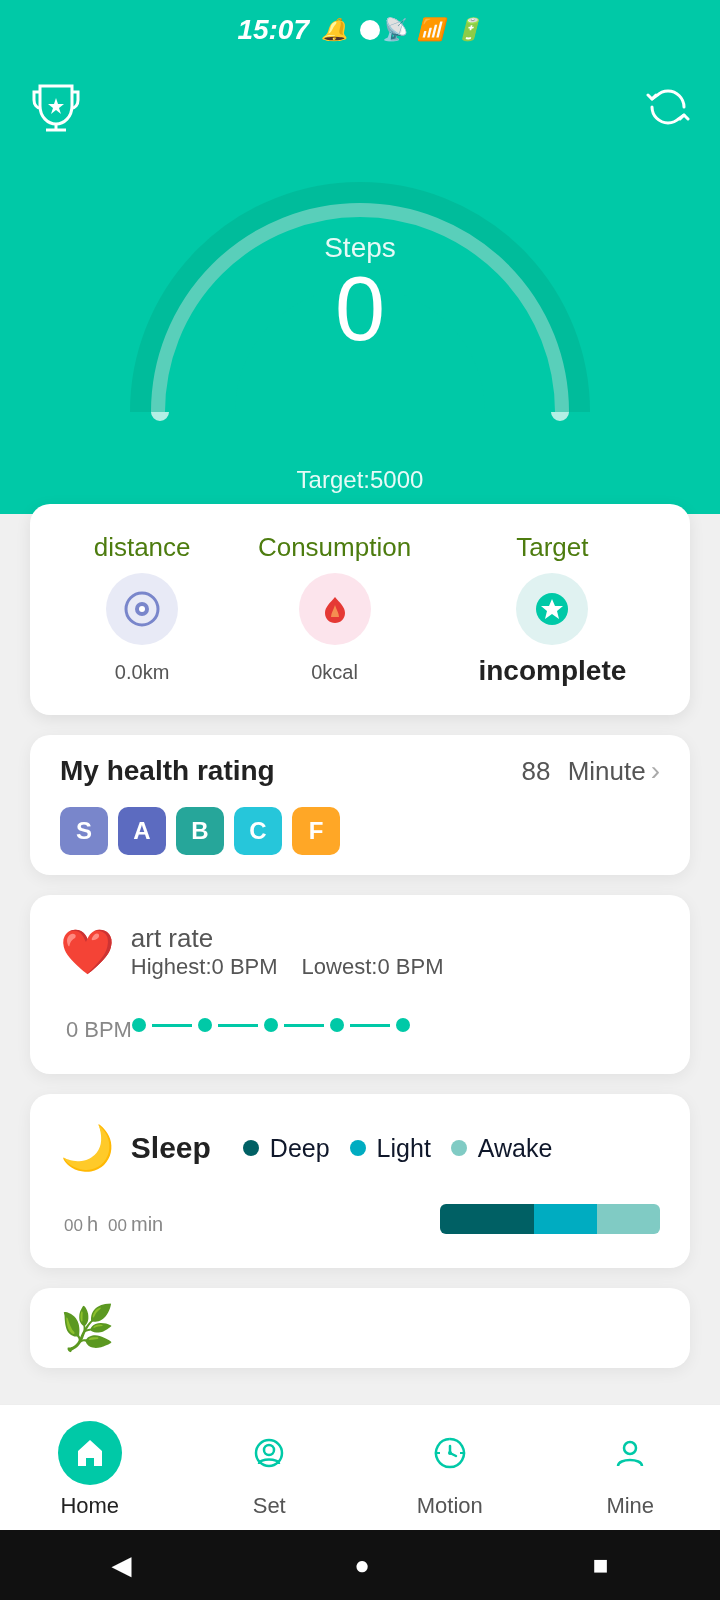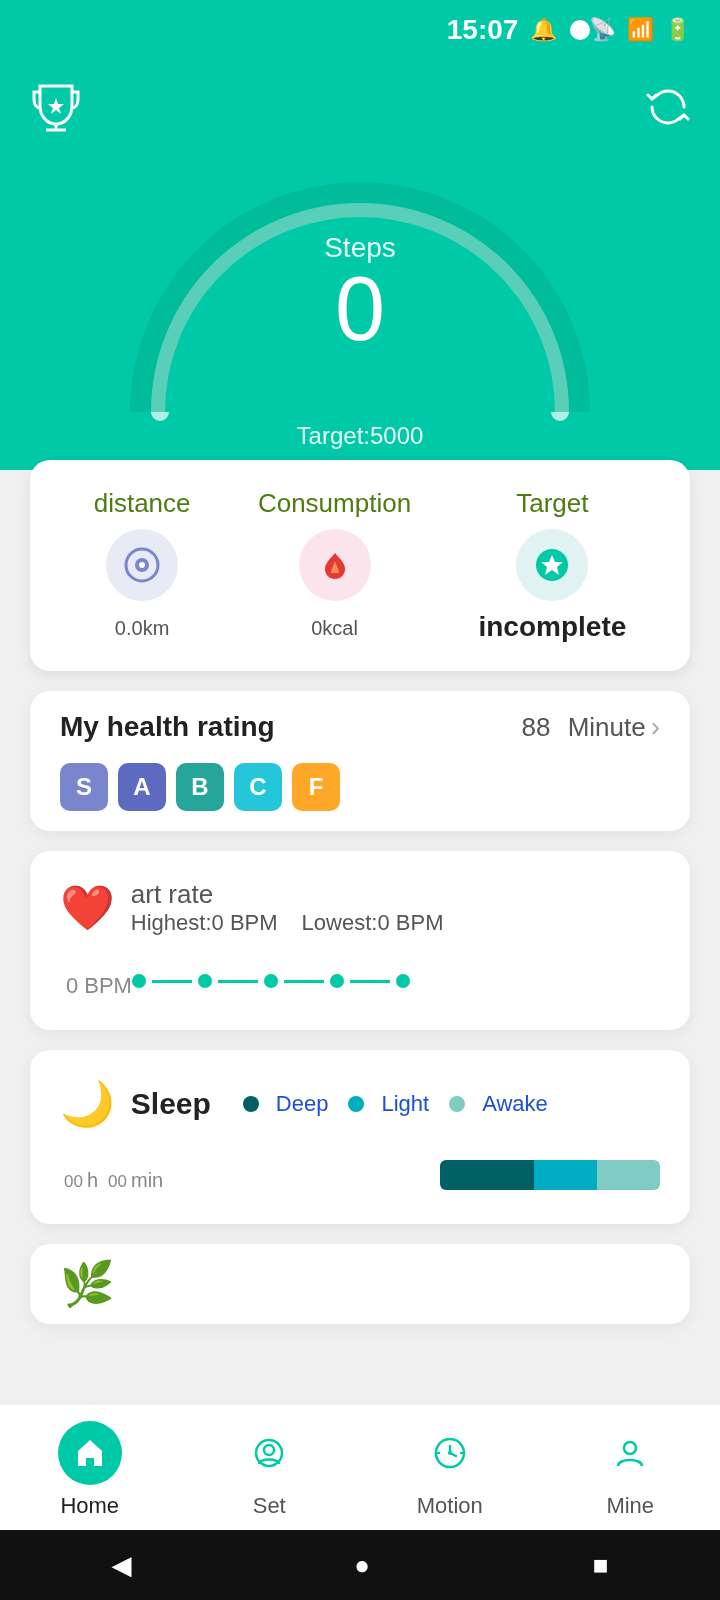--- a/index.html
+++ b/index.html
@@ -9,24 +9,25 @@
       min-height: 1600px;
       font-family: -apple-system, 'Helvetica Neue', Arial, sans-serif;
       background: #f0f0f0;
       overflow-x: hidden;
     }
 
     
     .status-bar {
       background: #00c9a7;
       display: flex;
-      justify-content: flex-end;
-      align-items: center;
-      padding: 10px 28px;
+      justify-content: center;
+      align-items: center;
+      padding: 10px 20px;
       height: 60px;
+      font-style: italic;
     }
     .status-left {
       display: flex;
       align-items: center;
       gap: 12px;
       color: white;
       font-size: 28px;
       font-weight: 600;
     }
     .status-icons {
@@ -54,20 +55,21 @@
       font-size: 38px;
     }
 
     
     .gauge-section {
       background: #00c9a7;
       display: flex;
       flex-direction: column;
       align-items: center;
       padding: 20px 0 0 0;
+      gap: 44px;
     }
     .gauge-target {
       color: rgba(255,255,255,0.9);
       font-size: 24px;
       margin-bottom: 20px;
       text-align: center;
     }
 
     
     .stats-card {
@@ -245,23 +247,23 @@
       color: #7986cb;
     }
     .sleep-legend {
       display: flex;
       gap: 20px;
       align-items: center;
     }
     .legend-item {
       display: flex;
       align-items: center;
-      gap: 17px;
-      font-size: 22px;
-      color: #1d4ed8;
+      gap: 11px;
+      font-size: 25px;
+      color: #0f172a;
     }
     .legend-dot {
       width: 16px;
       height: 16px;
       border-radius: 50%;
     }
     .sleep-data-row {
       display: flex;
       justify-content: space-between;
       align-items: center;

